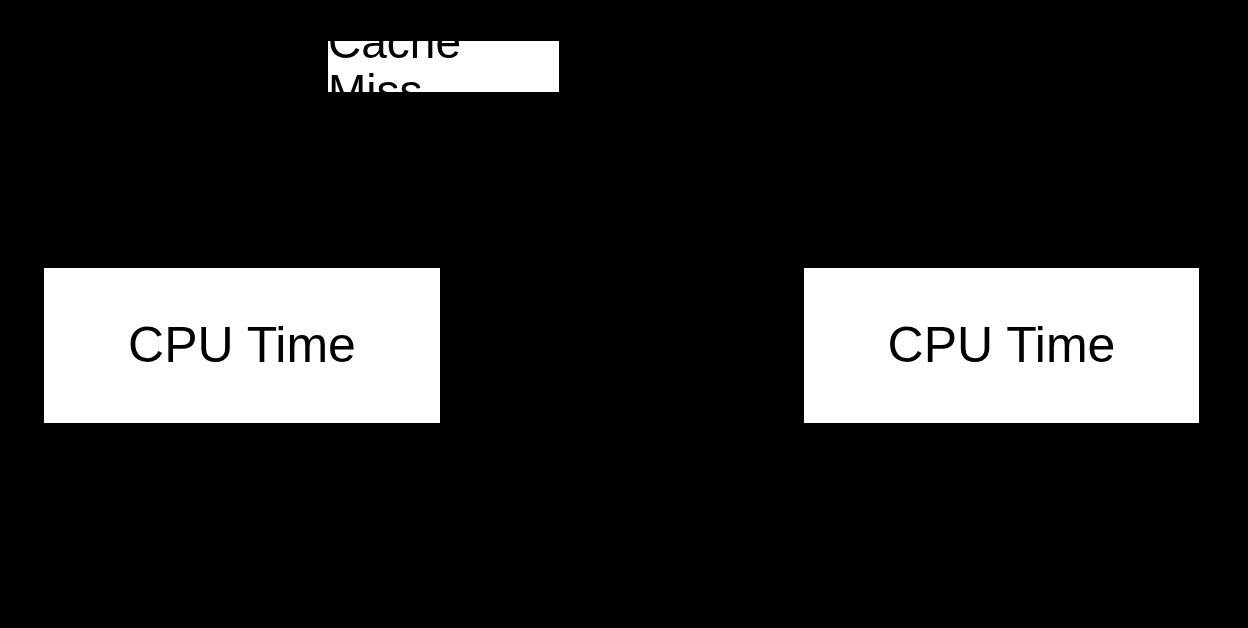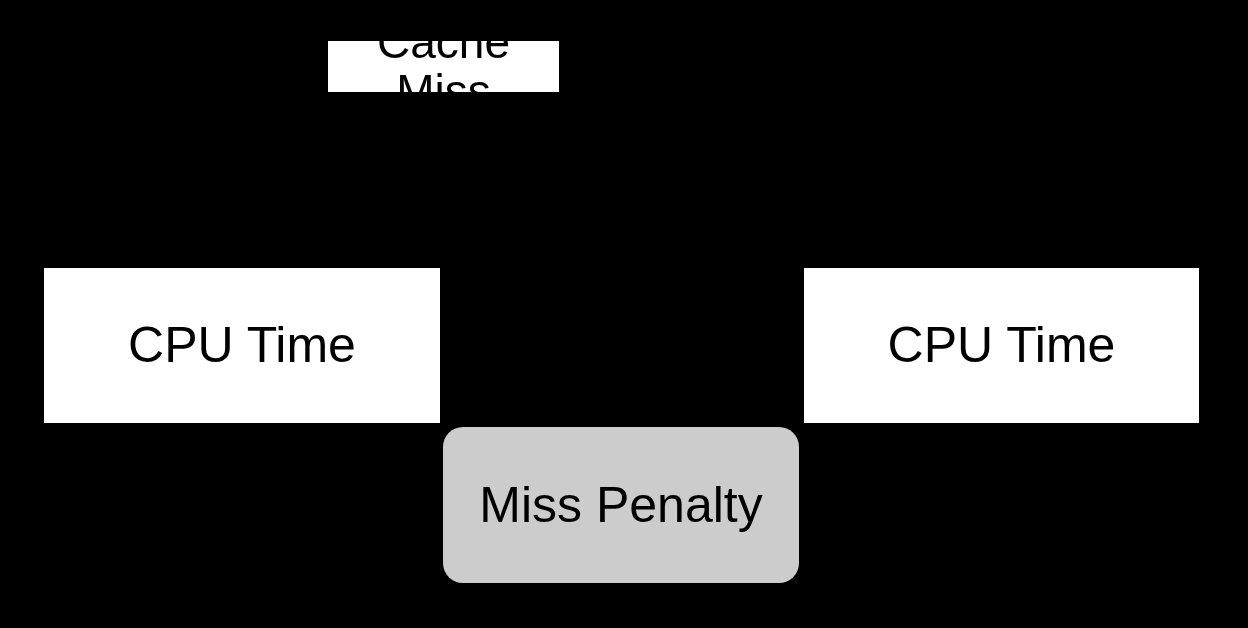--- a/index.html
+++ b/index.html
@@ -14,21 +14,20 @@
     background: #000000;
     overflow: hidden;
     font-family: "Liberation Sans", sans-serif;
     color: #000000;
   }
   .node {
     position: absolute;
     display: flex;
     align-items: center;
     justify-content: center;
-    text-align: center;
     box-sizing: border-box;
     line-height: 1.05;
   }
   .cache-miss-label {
     left: 328px;
     top: 41px;
     width: 231px;
     height: 51px;
     background: #ffffff;
     font-size: 46px;
@@ -69,17 +68,14 @@
   </div>
 
   <div class="node cpu-time-left" style="background-color: rgb(255, 255, 255);">
     <span>CPU Time</span>
   </div>
 
   <div class="node cpu-time-right" style="background-color: rgb(255, 255, 255);">
     <span>CPU Time</span>
   </div>
 
-  <div class="node miss-penalty" style="background-color: rgb(204, 204, 204);">
-    <span>Miss Penalty</span>
-  </div>
 
 </div>
 
 </body></html>

